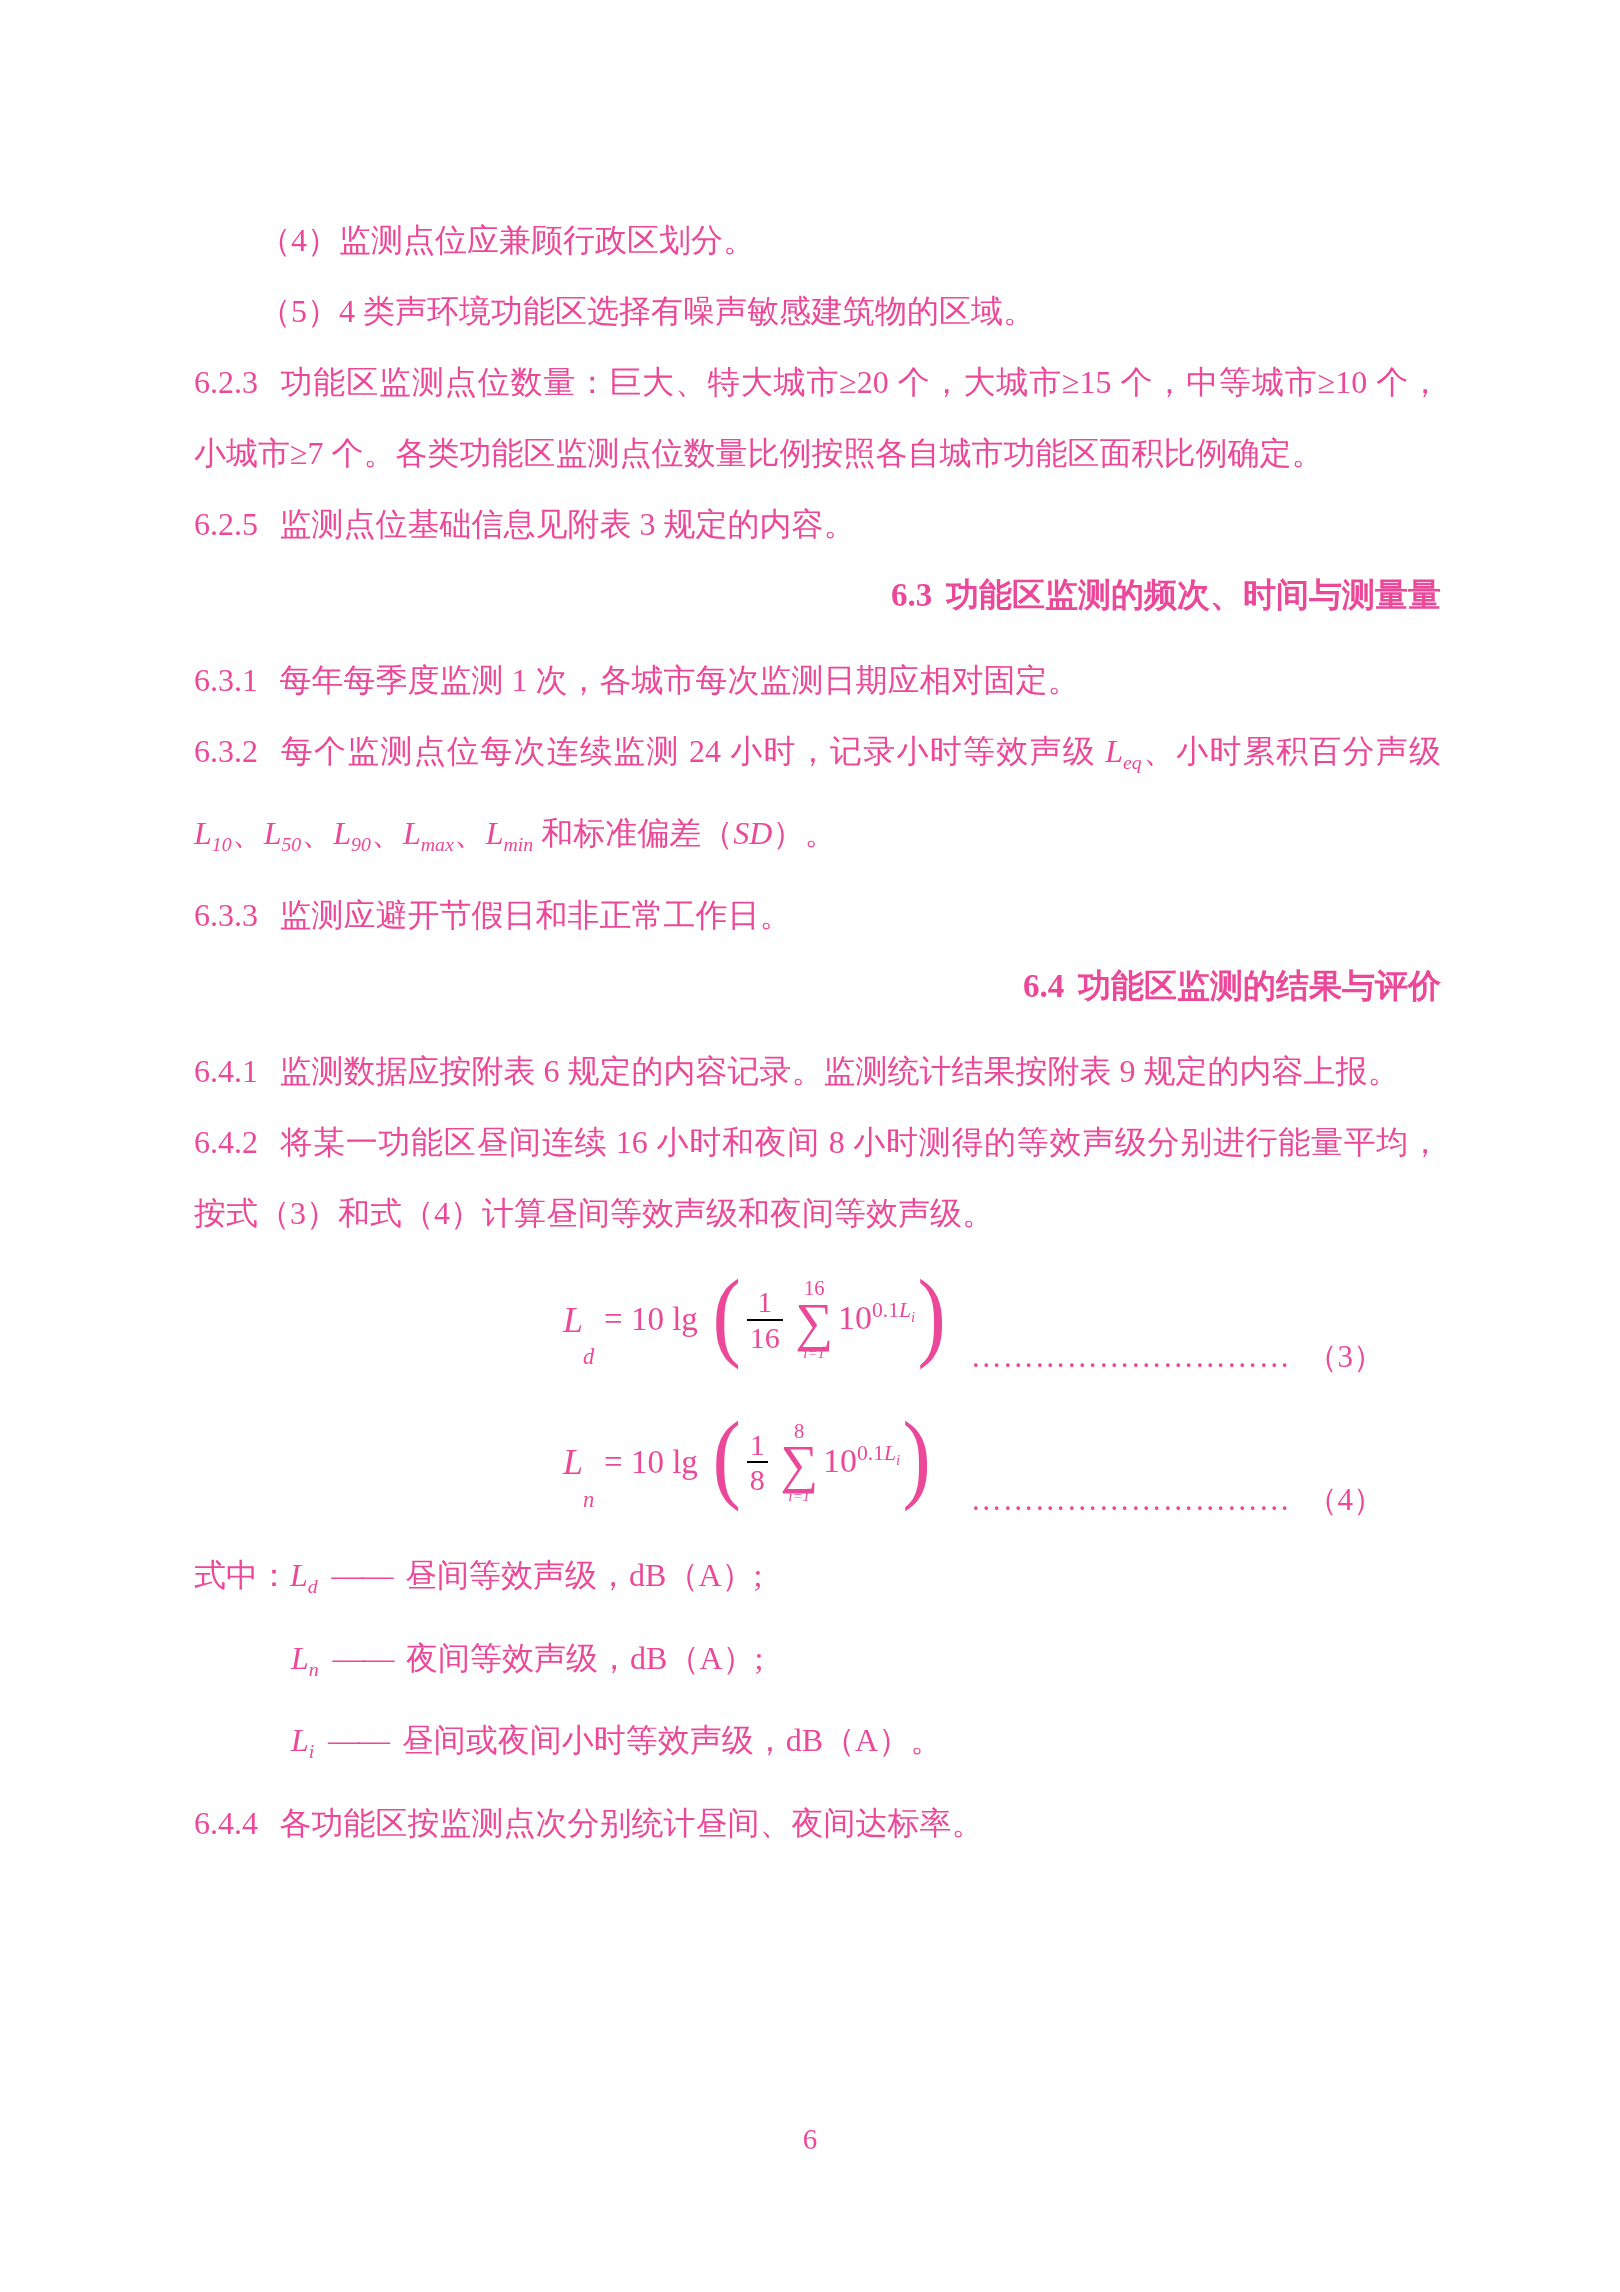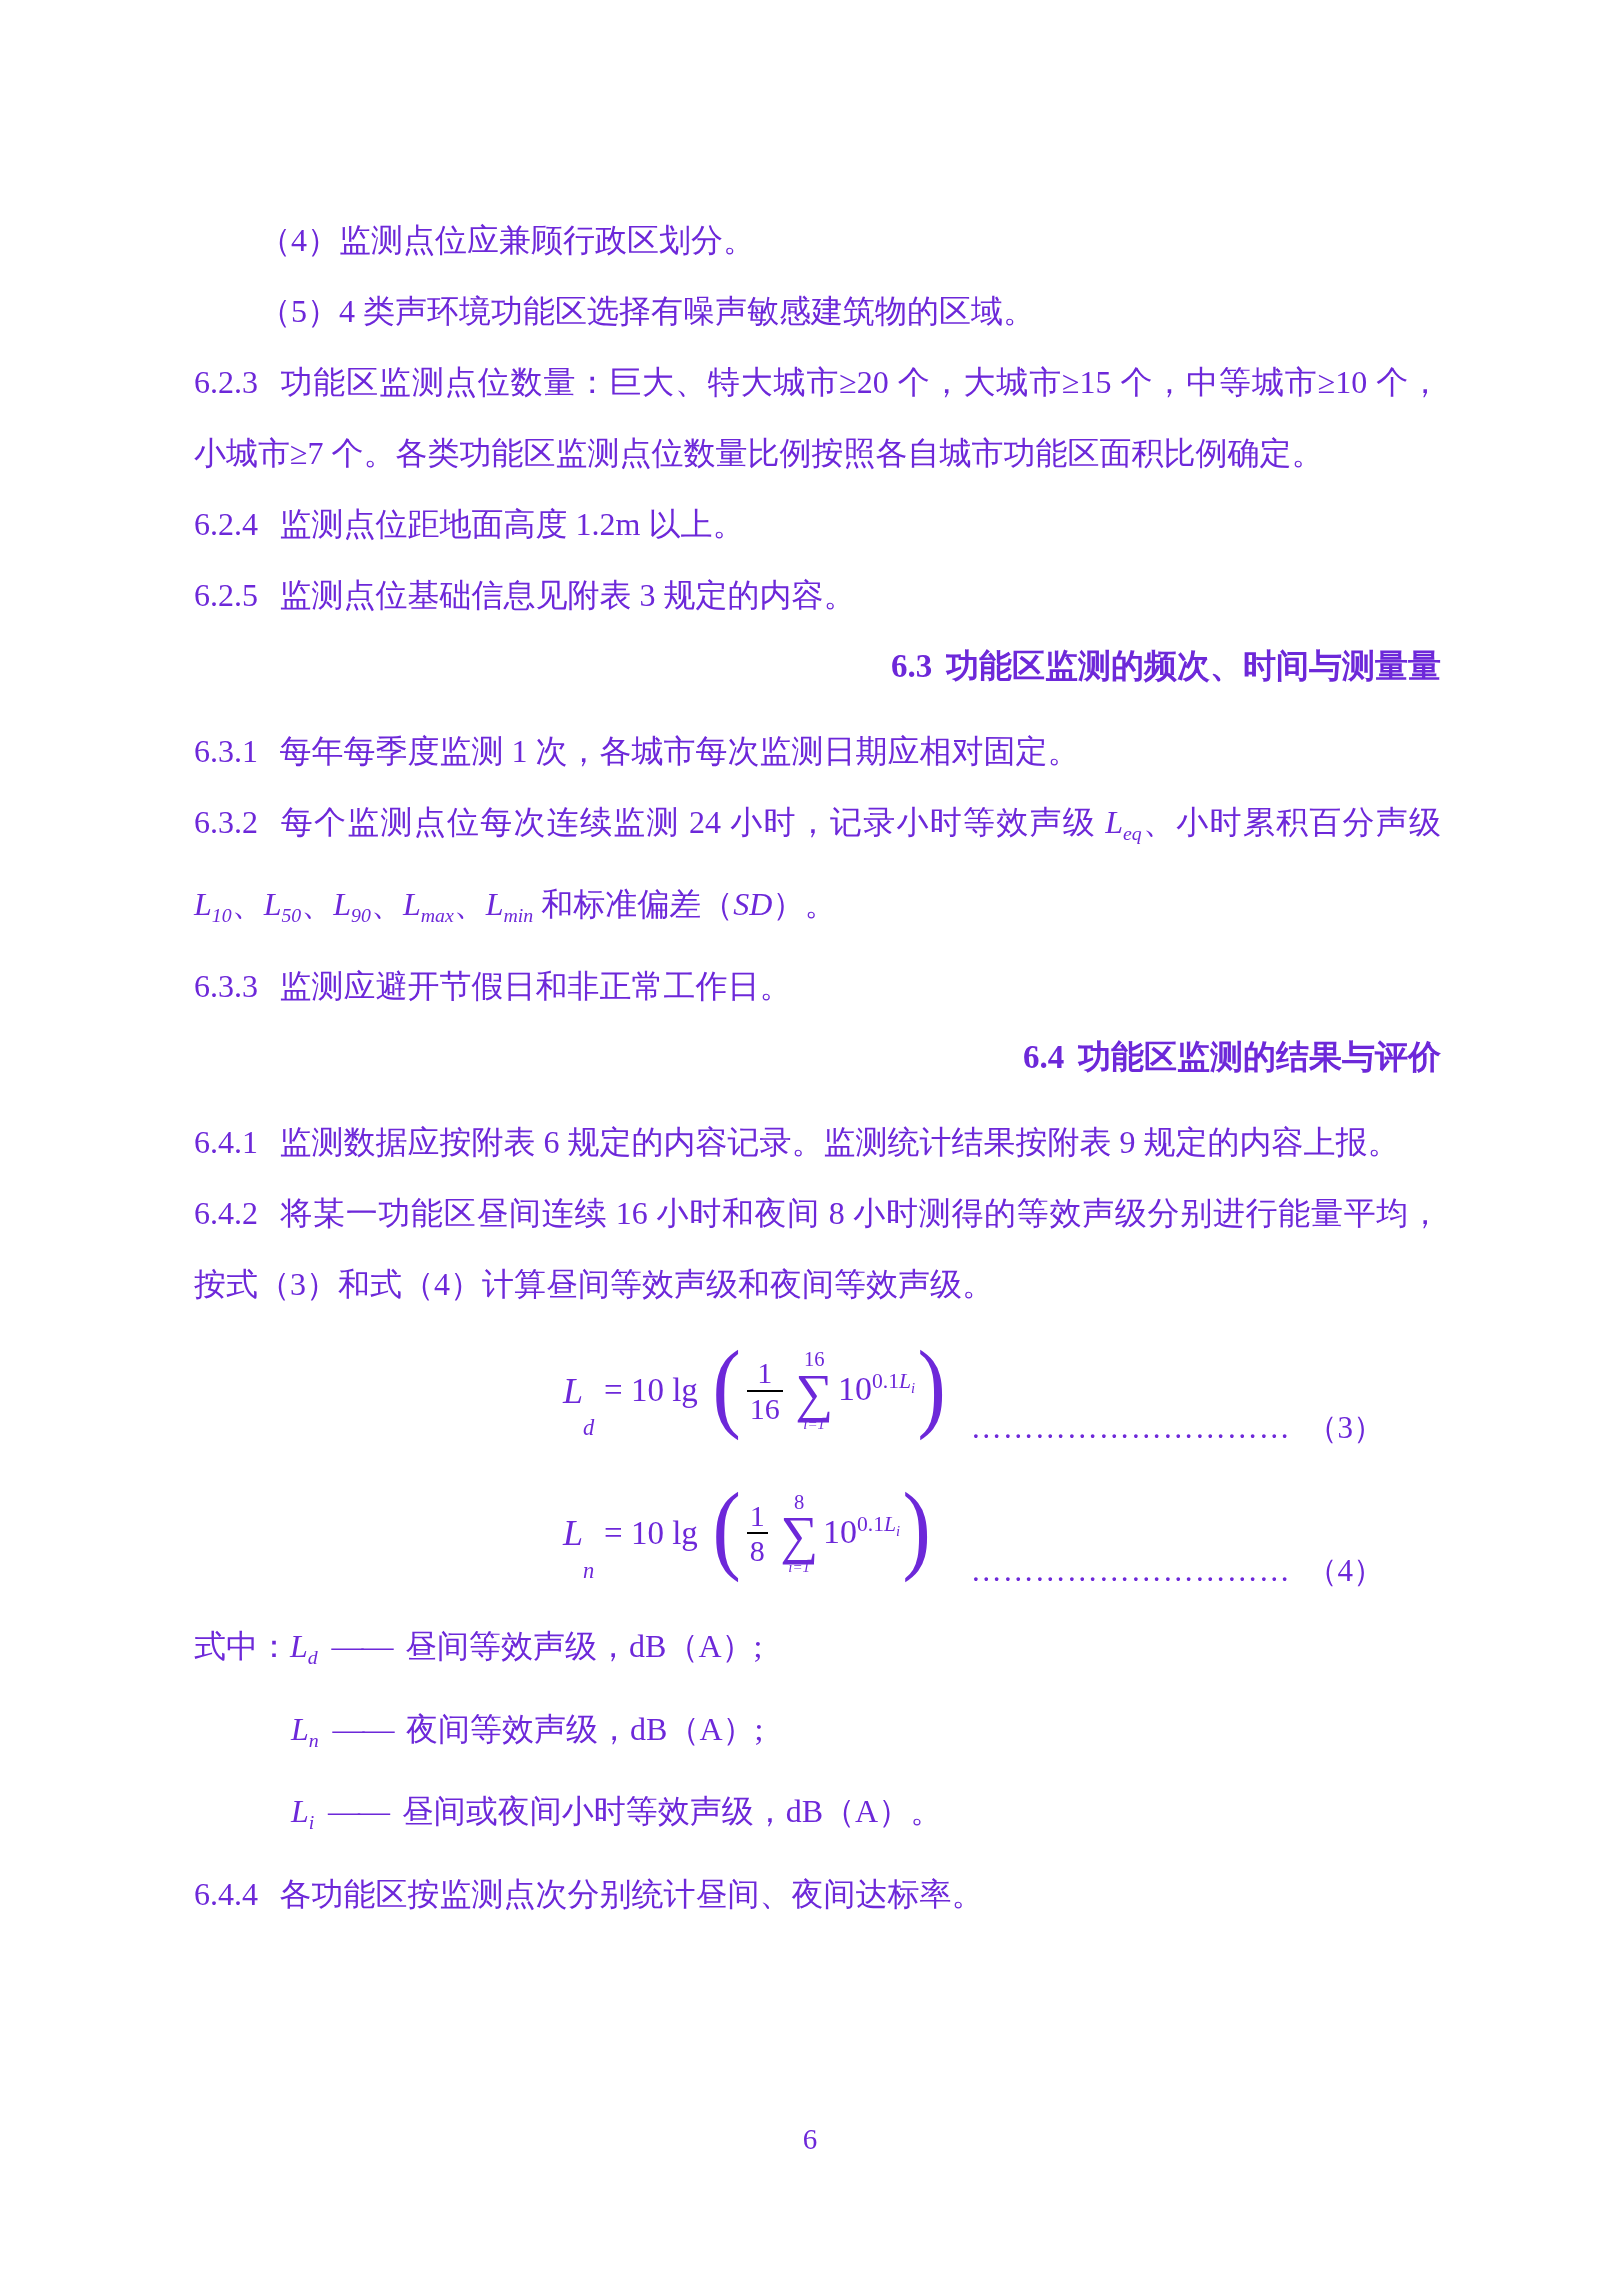--- a/index.html
+++ b/index.html
@@ -1,21 +1,21 @@
 <!DOCTYPE html>
 <html><head>
 <meta charset="utf-8">
 <style>
   html,body{margin:0;padding:0;background:#e8e8e8;}
   .page{
     position:relative;
     width:1620px;height:2293px;
     margin:0 auto;
     background:#ffffff;
-    color:#6d28d9;
+    color:#ec4899;
     font-family:"Liberation Serif","DejaVu Serif",serif;
     overflow:hidden;
   }
   .content{
     position:absolute;
     left:194px;top:205px;
     width:1247px;
   }
   .para{
     margin:0;
@@ -106,21 +106,20 @@
 <body>
 
 <div class="page">
   <main class="content">
 
     <p class="para indent-2">（4）监测点位应兼顾行政区划分。</p>
     <p class="para indent-2">（5）4 类声环境功能区选择有噪声敏感建筑物的区域。</p>
 
     <p class="para"><span class="clause-num">6.2.3</span><span>功能区监测点位数量：巨大、特大城市≥20 个，大城市≥15 个，中等城市≥10 个，小城市≥7 个。各类功能区监测点位数量比例按照各自城市功能区面积比例确定。</span></p>
 
-    <p class="para"><span class="clause-num">6.2.4</span><span>监测点位距地面高度 1.2m 以上。</span></p>
 
     <p class="para"><span class="clause-num">6.2.5</span><span>监测点位基础信息见附表 3 规定的内容。</span></p>
 
     <h2 class="heading"><span class="h-num">6.3</span><span>功能区监测的频次、时间与测量量</span></h2>
 
     <p class="para"><span class="clause-num">6.3.1</span><span>每年每季度监测 1 次，各城市每次监测日期应相对固定。</span></p>
 
     <p class="para"><span class="clause-num">6.3.2</span><span>每个监测点位每次连续监测 24 小时，记录小时等效声级 </span><var>L</var><sub>eq</sub><span>、小时累积百分声级 </span><var>L</var><sub>10</sub><span>、</span><var>L</var><sub>50</sub><span>、</span><var>L</var><sub>90</sub><span>、</span><var>L</var><sub>max</sub><span>、</span><var>L</var><sub>min</sub><span> 和标准偏差（</span><var>SD</var><span>）。</span></p>
 
     <p class="para"><span class="clause-num">6.3.3</span><span>监测应避开节假日和非正常工作日。</span></p>

